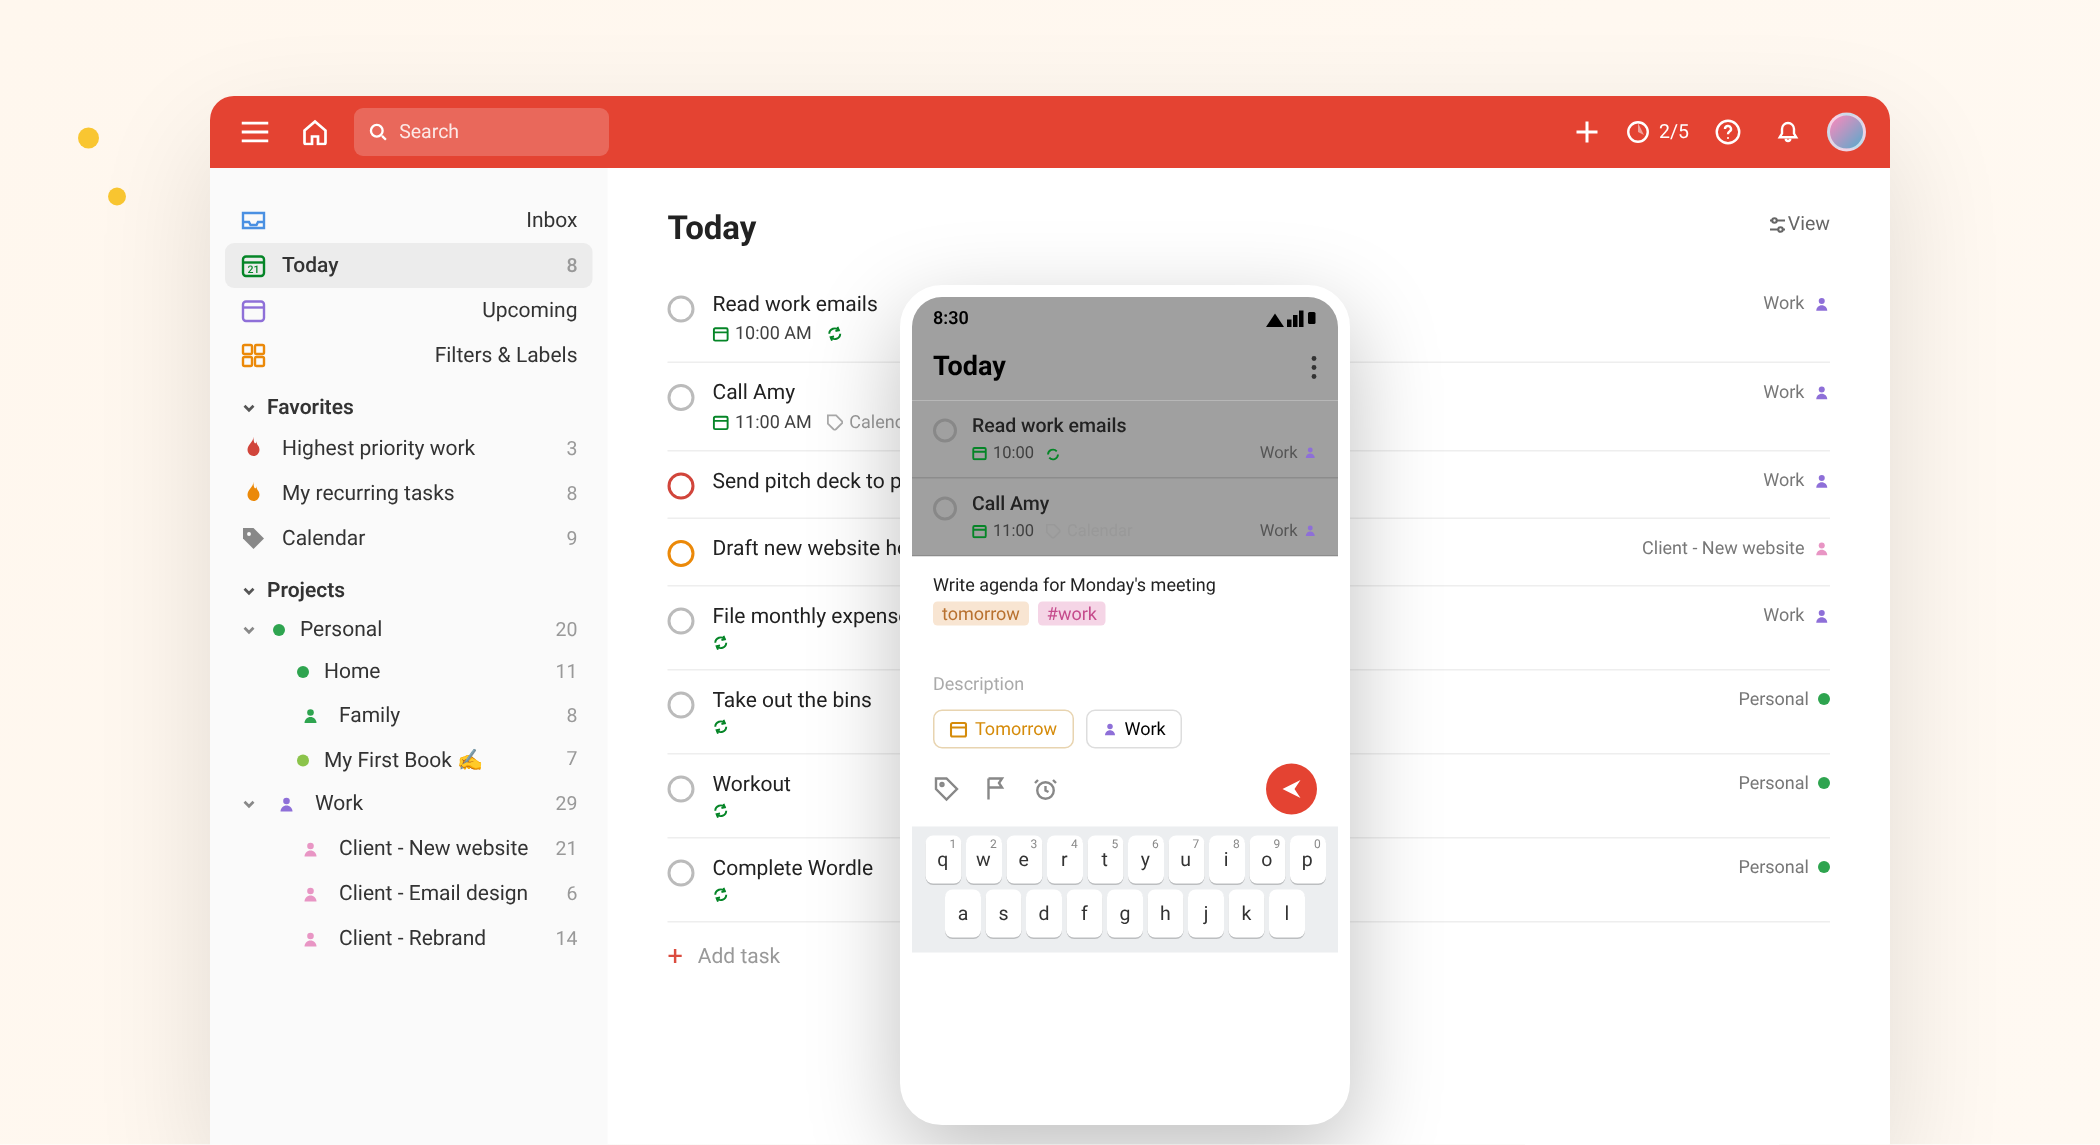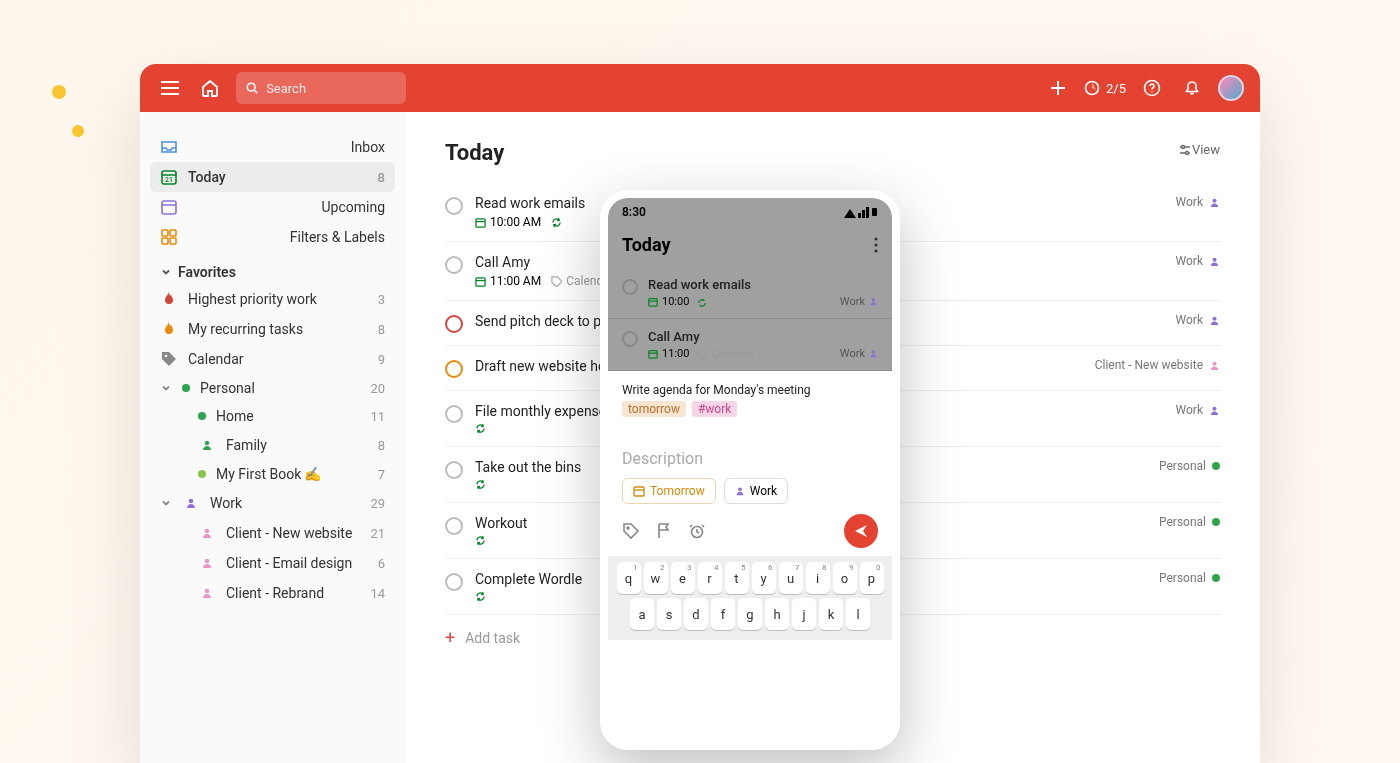--- a/index.html
+++ b/index.html
@@ -30,21 +30,21 @@
   .page-title{font-size:22px;font-weight:700;color:#222;margin-bottom:18px;}
   .view-btn{position:absolute;right:40px;top:30px;display:flex;align-items:center;gap:0;color:#666;font-size:13px;cursor:pointer;}
   .task-list{display:flex;flex-direction:column;}
   .task{display:flex;align-items:flex-start;gap:12px;padding:12px 0;border-bottom:1px solid #eee;position:relative;}
   .task-check{width:18px;height:18px;border:2px solid #bbb;border-radius:50%;flex-shrink:0;margin-top:2px;cursor:pointer;}
   .task-check.p1{border-color:#d1453b;}
   .task-check.p2{border-color:#eb8909;}
   .task-body{flex:1;min-width:0;}
   .task-title{font-size:14px;color:#222;}
   .task-meta{display:flex;align-items:center;gap:10px;margin-top:4px;font-size:12px;}
-  .due{color:#000000;display:flex;align-items:center;gap:4px;}
+  .due{color:#404040;display:flex;align-items:center;gap:4px;}
   .sub-meta{color:#999;display:flex;align-items:center;gap:4px;}
   .recur{color:#058527;}
   .task-right{display:flex;align-items:center;gap:6px;font-size:12px;color:#777;white-space:nowrap;position:absolute;right:0;top:12px;}
   .add-task{display:flex;align-items:center;gap:10px;padding:12px 0;color:#999;font-size:14px;cursor:pointer;}
   .plus-red{color:#db4c3f;font-size:18px;}
   
   .phone{position:absolute;left:600px;top:190px;width:300px;height:560px;background:#fff;border-radius:28px;border:8px solid #fff;box-shadow:0 20px 60px rgba(0,0,0,.25);overflow:hidden;}
   .phone-status{height:28px;background:#a0a0a0;display:flex;align-items:center;justify-content:space-between;padding:0 14px;font-size:12px;font-weight:600;color:#000;}
   .phone-hdr{background:#a0a0a0;padding:8px 14px 12px;display:flex;align-items:center;justify-content:space-between;}
   .phone-hdr h2{font-size:18px;font-weight:700;}
@@ -54,21 +54,21 @@
   .ptitle{font-size:13px;font-weight:500;color:#222;}
   .pmeta{display:flex;align-items:flex-end;gap:8px;margin-top:3px;font-size:11px;}
   .pproj{margin-left:auto;font-size:11px;color:#555;display:flex;align-items:center;gap:4px;}
   .pperson{color:#7b68ee;font-size:10px;}
   .compose{background:#fff;padding:12px 14px 8px;}
   .compose-title{font-size:12px;color:#222;margin-bottom:4px;}
   .chips{display:flex;gap:6px;margin-bottom:8px;}
   .chip{font-size:12px;padding:1px 6px;border-radius:3px;}
   .chip-tomorrow{background:#f8e5d2;color:#b8712f;}
   .chip-work{background:#f5d5e6;color:#c54b8c;}
-  .compose-desc{font-size:16px;color:#aaa;margin-bottom:10px;margin-top:32px;}
+  .compose-desc{font-size:12px;color:#aaa;margin-bottom:10px;margin-top:32px;}
   .compose-btns{display:flex;gap:8px;margin-bottom:10px;}
   .cbtn{border:1px solid #ddd;border-radius:6px;padding:5px 10px;font-size:12px;display:flex;align-items:center;gap:5px;cursor:pointer;}
   .cbtn-tomorrow{color:#d58b0a;border-color:#e8d4b0;}
   .compose-actions{display:flex;align-items:center;gap:16px;color:#888;}
   .send-btn{margin-left:auto;width:34px;height:34px;border-radius:50%;background:#e44332;display:flex;align-items:center;justify-content:center;color:#fff;cursor:pointer;}
   .keyboard{background:#eceef0;padding:6px 4px;}
   .krow{display:flex;gap:3px;justify-content:center;margin-bottom:4px;}
   .key{background:#fff;border-radius:5px;width:24px;height:32px;display:flex;align-items:center;justify-content:center;font-size:13px;color:#333;box-shadow:0 1px 0 rgba(0,0,0,.2);position:relative;}
   .key sup{position:absolute;top:1px;right:3px;font-size:8px;color:#888;}
   svg{display:block;}
@@ -206,20 +206,26 @@
         <span class="nav-icon">
             <svg width="16" height="16" viewBox="0 0 16 16" fill="#888">
               <path d="M1 1h7l7 7-7 7-7-7z"></path>
               <circle cx="5" cy="5" r="1.3" fill="#fafafa"></circle>
             </svg>
           </span>
         <span>Calendar</span>
         <span class="count">9</span>
       </div>
 
+      <div class="section-hdr">
+        <svg class="chev" viewBox="0 0 12 12" fill="none" stroke="#555" stroke-width="1.8">
+            <path d="M3 4.5l3 3 3-3"></path>
+          </svg>
+        <span>Projects</span>
+      </div>
       <div class="nav-item">
         <svg class="chev" viewBox="0 0 12 12" fill="none" stroke="#888" stroke-width="1.8">
             <path d="M3 4.5l3 3 3-3"></path>
           </svg>
         <span class="proj-dot" style="background:#2ea44f"></span>
         <span>Personal</span>
         <span class="count">20</span>
       </div>
       <div class="nav-item subitem2">
         <span class="proj-dot" style="background:#2ea44f"></span>

